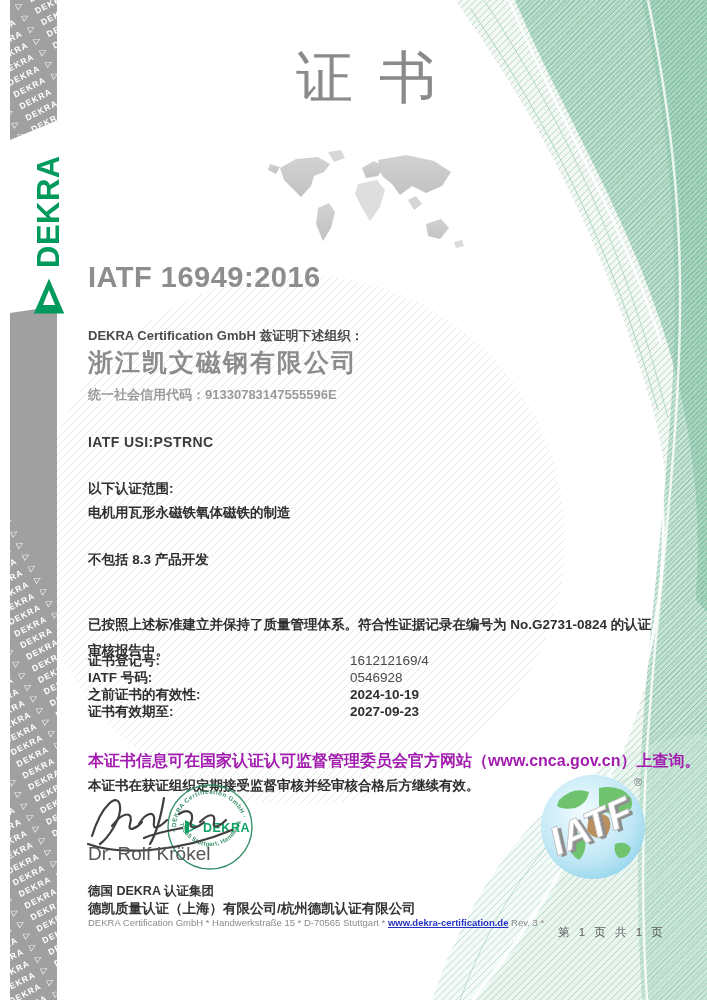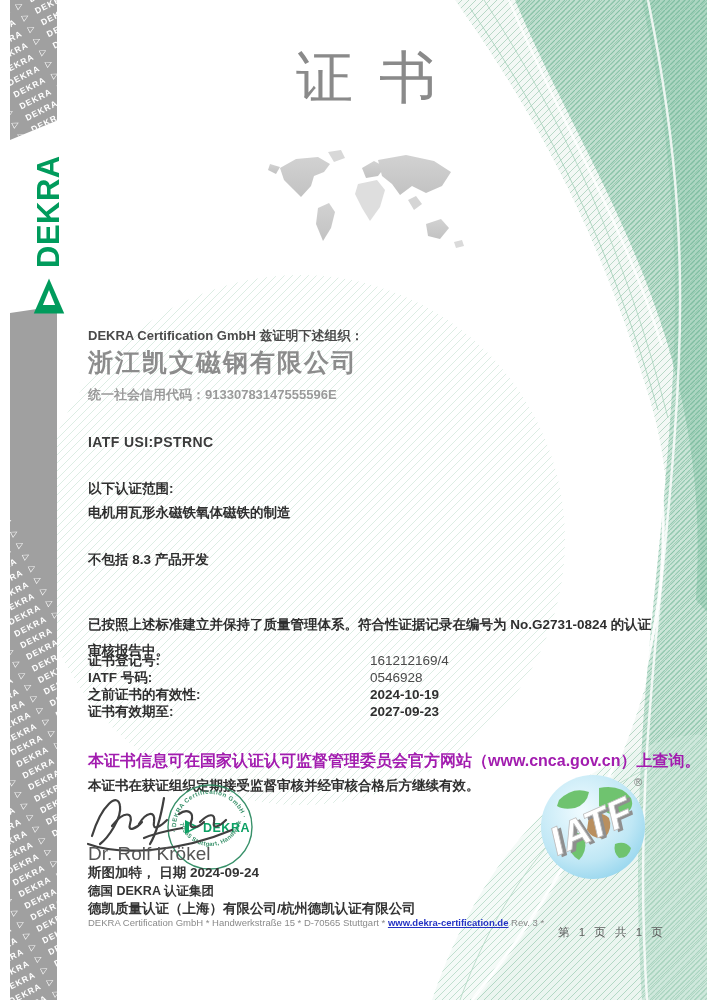--- a/index.html
+++ b/index.html
@@ -38,21 +38,21 @@
   .uscc{left:88px;top:386px;font-size:13px;color:#9a9a9a;font-weight:600;z-index:3;}
   .address{left:88px;top:410px;font-size:14px;color:#3b3b3b;font-weight:700;z-index:3;}
   .iatf-usi{left:88px;top:434px;font-size:14px;color:#3b3b3b;font-weight:700;letter-spacing:0.4px;z-index:3;}
   .scope-heading{left:88px;top:480px;font-size:13.5px;font-weight:700;color:#2f2f2f;z-index:3;}
   .scope-desc{left:88px;top:504px;font-size:13.5px;font-weight:600;color:#2f2f2f;z-index:3;}
   .exclusion{left:88px;top:551px;font-size:13.5px;font-weight:600;color:#2f2f2f;z-index:3;}
   .statement{left:88px;top:612px;width:572px;font-size:13.5px;font-weight:600;color:#2f2f2f;line-height:26px;z-index:3;}
   .details{left:88px;top:652px;z-index:3;}
   .details-row{display:flex;height:17px;align-items:center;font-size:13.5px;}
   .details-label{width:262px;font-weight:600;color:#2f2f2f;}
-  .details-value{color:#4a4a4a;margin-left:20px;}
+  .details-value{color:#4a4a4a;}
   .details-row:nth-child(n+3) .details-value{font-weight:700;color:#2f2f2f;}
   .note1{left:88px;top:751px;font-size:16px;font-weight:700;color:#a21caf;z-index:3;}
   .note2{left:88px;top:777px;font-size:13.5px;font-weight:700;color:#2f2f2f;z-index:3;}
   .sig{left:84px;top:786px;z-index:4;}
   .stamp{left:165px;top:782px;z-index:3;opacity:0.95;}
   .signer{left:88px;top:843px;font-size:19px;color:#555;z-index:4;}
   .place-date{left:88px;top:864px;font-size:13.5px;color:#333;font-weight:600;z-index:4;}
   .org-group{left:88px;top:883px;font-size:12.5px;color:#333;font-weight:600;z-index:4;}
   .org-cn{left:88px;top:900px;font-size:13.5px;color:#333;font-weight:700;z-index:4;}
   .footer-line{left:88px;top:917px;font-size:9.5px;color:#8a8a8a;z-index:4;white-space:nowrap;}
@@ -123,20 +123,21 @@
     <path d="M52,62 L63,57 L69,66 L65,82 L57,95 L50,78 Z" fill="url(#mg)"></path>
     <path d="M96,22 L108,15 L119,21 L112,30 L100,32 Z" fill="url(#mg)"></path>
     <path d="M92,38 L111,34 L119,44 L114,61 L104,75 L96,62 L89,48 Z" fill="#dedede"></path>
     <path d="M112,14 L140,9 L168,15 L185,26 L176,40 L160,47 L146,40 L134,49 L126,38 L116,30 Z" fill="url(#mg)"></path>
     <path d="M142,54 L150,50 L156,58 L148,64 Z" fill="#d5d5d5"></path>
     <path d="M160,78 L175,73 L183,82 L174,93 L162,90 Z" fill="url(#mg)"></path>
     <path d="M188,96 L196,94 L198,100 L190,102 Z" fill="#dadada"></path>
   </svg>
 
   <div class="abs cert-title">证书</div>
+  <div class="abs std-heading">IATF 16949:2016</div>
   <div class="abs intro">DEKRA Certification GmbH 兹证明下述组织：</div>
   <div class="abs company-name">浙江凯文磁钢有限公司</div>
   <div class="abs uscc">统一社会信用代码：91330783147555596E</div>
   <div class="abs iatf-usi">IATF USI:PSTRNC</div>
   <div class="abs scope-heading">以下认证范围:</div>
   <div class="abs scope-desc">电机用瓦形永磁铁氧体磁铁的制造</div>
   <div class="abs exclusion">不包括 8.3 产品开发</div>
   <div class="abs statement">已按照上述标准建立并保持了质量管理体系。符合性证据记录在编号为 No.G2731-0824 的认证审核报告中。</div>
 
   <div class="abs details">
@@ -187,21 +188,20 @@
       <path d="M55,38 C62,26 72,24 70,36 C68,46 77,40 83,34"></path>
       <path d="M80,12 C77,30 72,48 66,58"></path>
       <path d="M60,52 C74,46 88,44 98,42"></path>
       <path d="M95,28 C103,22 111,26 107,36 C104,44 114,42 120,36"></path>
       <path d="M116,36 C124,28 132,26 130,36 C128,44 136,40 142,34"></path>
       <path d="M4,58 C36,70 96,66 148,44"></path>
     </g>
   </svg>
 
   <div class="abs signer">Dr. Rolf Krökel</div>
-  <div class="abs place-date">斯图加特， 日期 2024-09-24</div>
   <div class="abs org-group">德国 DEKRA 认证集团</div>
   <div class="abs org-cn">德凯质量认证（上海）有限公司/杭州德凯认证有限公司</div>
 
   <svg class="abs iatf-globe" width="114" height="114" viewBox="0 0 114 114">
     <defs>
       <radialGradient id="gl" cx="0.4" cy="0.35" r="0.75">
         <stop offset="0" stop-color="#f0fbff"></stop>
           <stop offset="0.65" stop-color="#bfe7f5"></stop>
           <stop offset="1" stop-color="#8ed2ec"></stop>
       </radialGradient>

